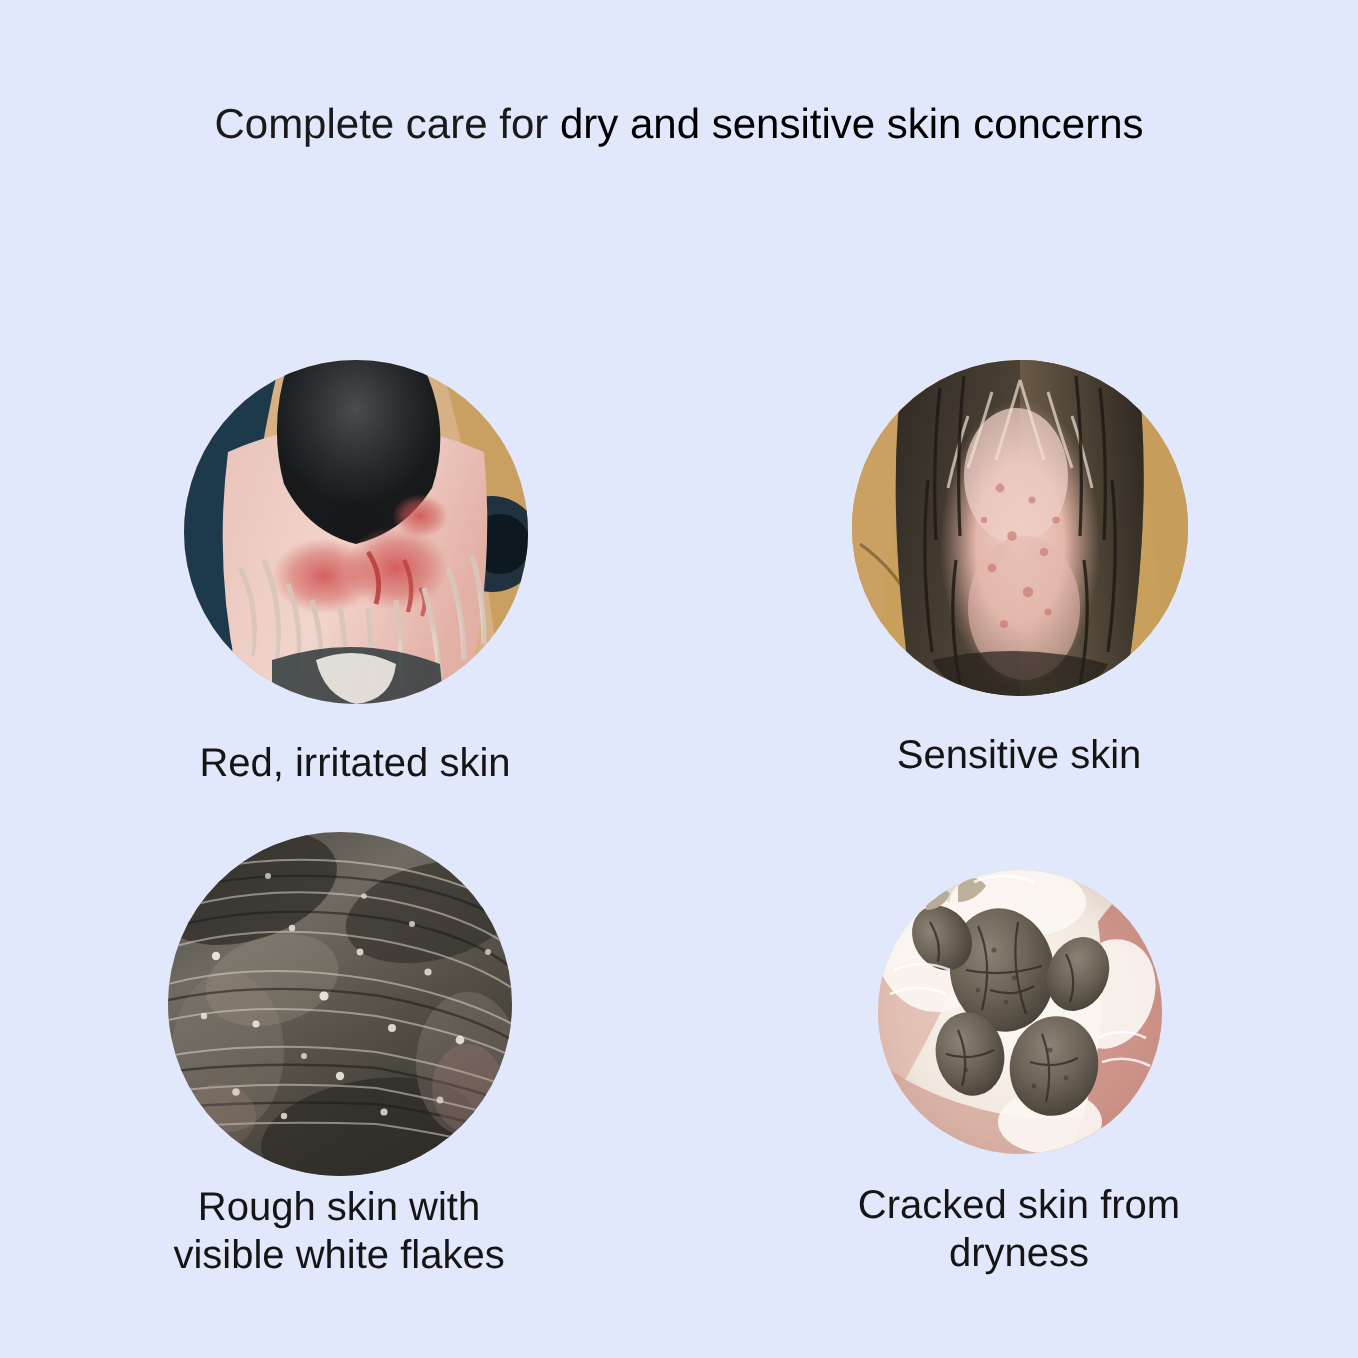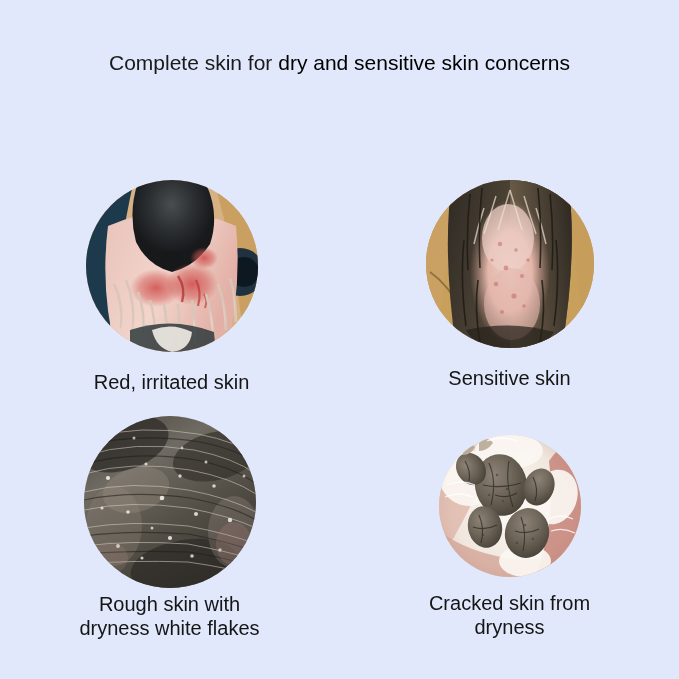--- a/index.html
+++ b/index.html
@@ -58,21 +58,21 @@
     top: 180px;
     left: 0;
     width: 679px;
     height: 490px;
   }
   .cell {
     position: absolute;
     width: 339px;
     text-align: center;
   }
-  .cell-tl { left: 2px;   top: 0; }
+  .cell-tl { left: 8px;   top: 0; }
   .cell-tr { left: 340px; top: 0; }
   .cell-bl { left: 0;   top: 236px; }
   .cell-br { left: 340px; top: 236px; }
 
   .photo {
     border-radius: 50%;
     overflow: hidden;
     display: block;
     margin: 0 auto;
     background: #cfcfcf;
@@ -93,21 +93,21 @@
   }
   .cap-top { margin-top: 18px; }
   .cap-bot { margin-top: 4px; }
   .cap-br  { margin-top: 14px; }
 </style>
 </head>
 <body>
 
 <div class="header">
   <div class="subtitle">
-    <span>Complete skin for </span><span class="bold">dry and sensitive skin concerns</span>
+    <span>Complete care for </span><span class="bold">dry and sensitive skin concerns</span>
   </div>
 </div>
 
 <div class="grid">
 
   <div class="cell cell-tl">
     <div class="photo photo-lg">
       <svg viewBox="0 0 172 172" preserveAspectRatio="xMidYMid slice" aria-hidden="true">
         <defs>
           <radialGradient id="tlNose" cx="48%" cy="28%" r="52%">
@@ -301,21 +301,21 @@
           <circle cx="98" cy="32" r="1.4" opacity="0.7"></circle>
           <circle cx="160" cy="60" r="1.5" opacity="0.7"></circle>
         </g>
 
         <ellipse cx="150" cy="128" rx="18" ry="22" fill="#b98a84" opacity="0.22"></ellipse>
         <ellipse cx="26" cy="142" rx="18" ry="16" fill="#b58f88" opacity="0.18"></ellipse>
       </svg>
     </div>
     <div class="caption cap-bot">
       <div>Rough skin with</div>
-      <div>dryness white flakes</div>
+      <div>visible white flakes</div>
     </div>
   </div>
 
   <div class="cell cell-br">
     <div class="photo photo-sm" style="margin-top:19px;">
       <svg viewBox="0 0 142 142" preserveAspectRatio="xMidYMid slice" aria-hidden="true">
         <defs>
           <radialGradient id="brPad" cx="40%" cy="32%" r="70%">
             <stop offset="0%" stop-color="#8c8275"></stop>
             <stop offset="55%" stop-color="#6c6357"></stop>

